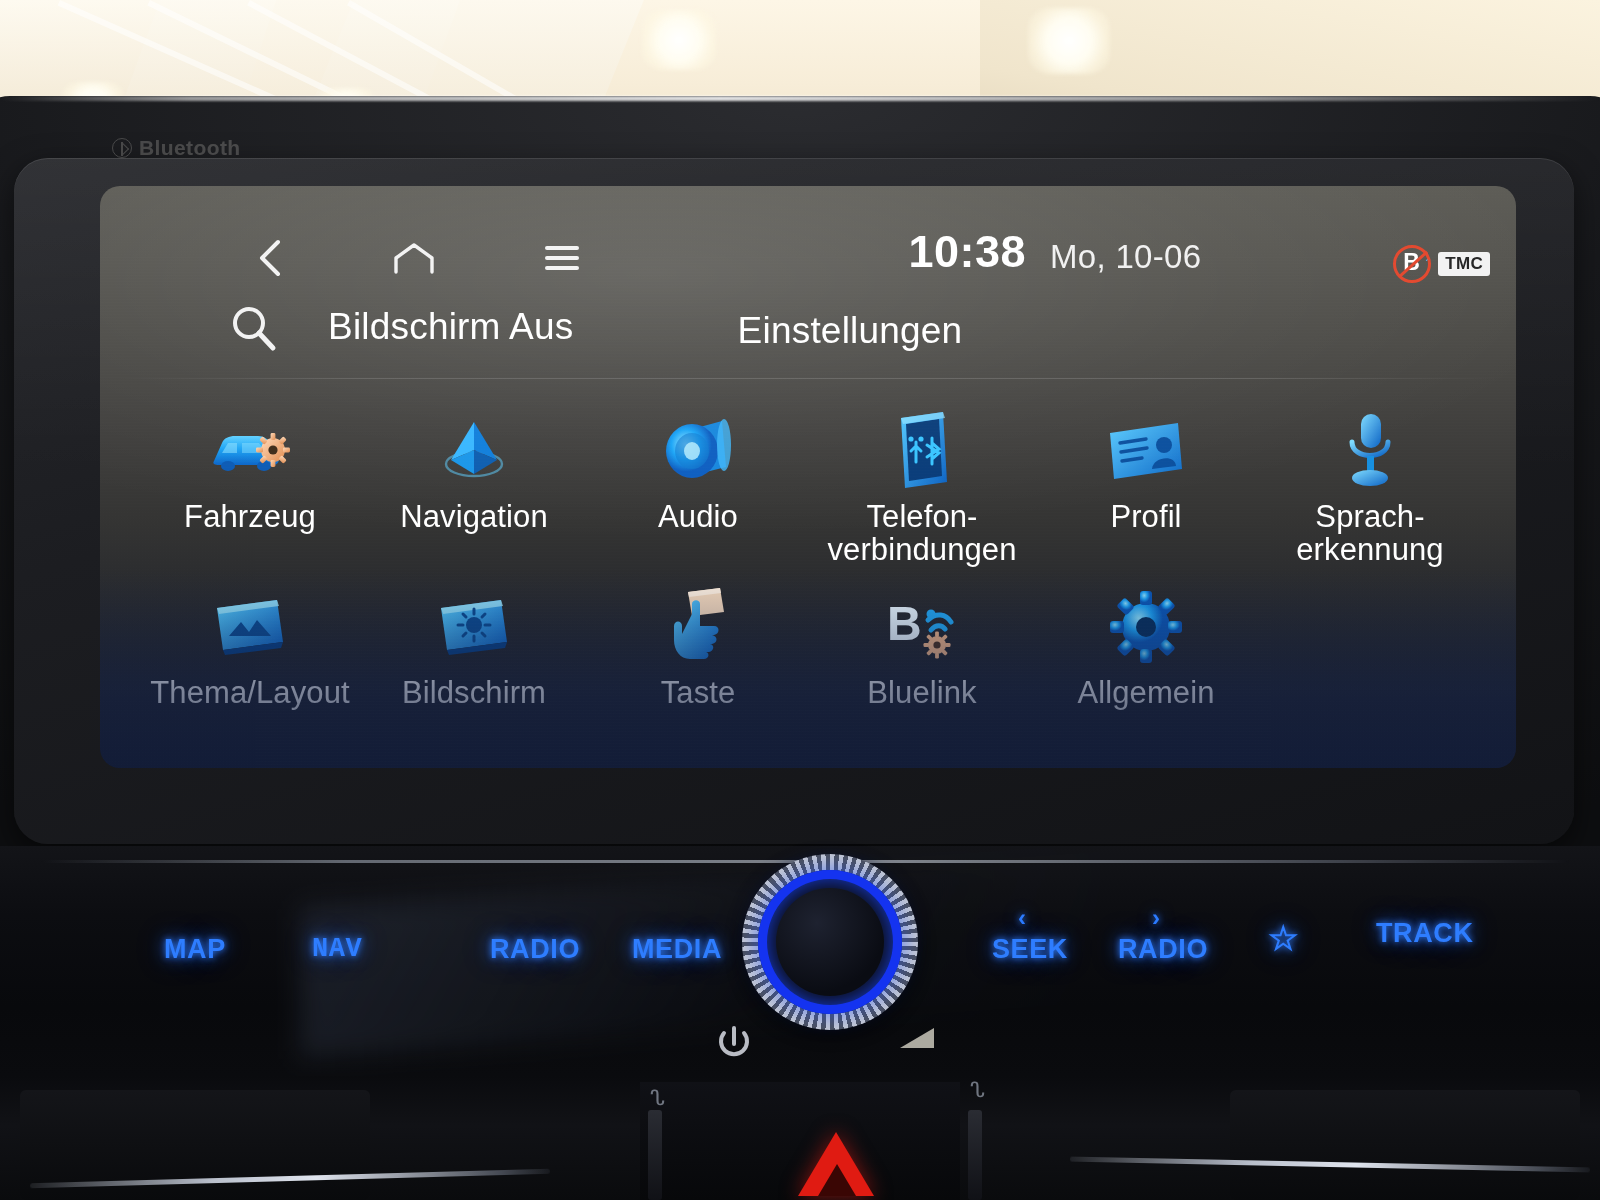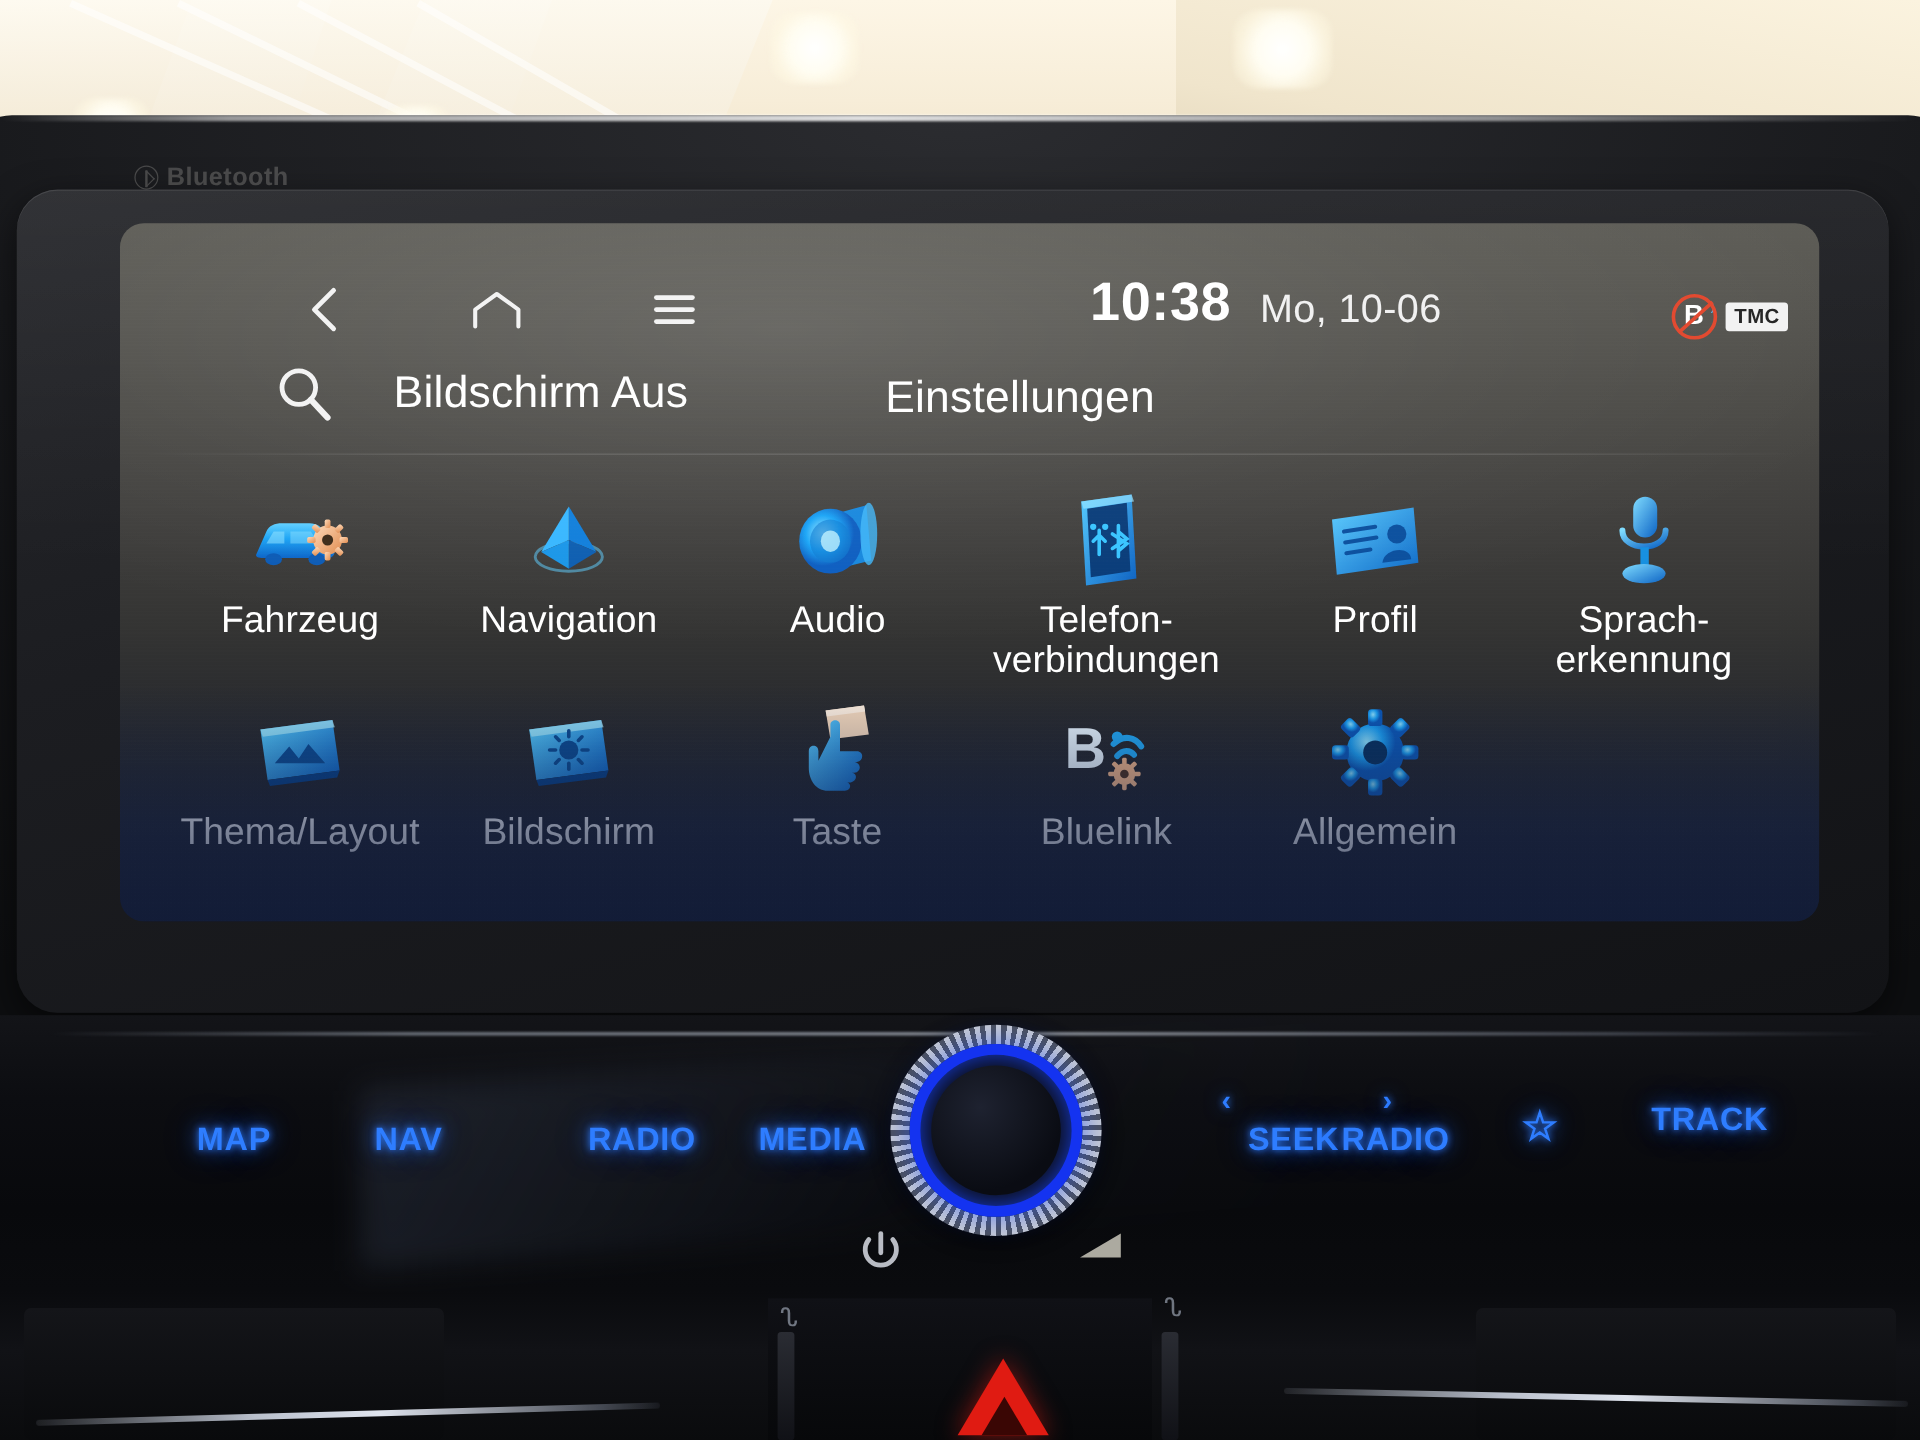--- a/index.html
+++ b/index.html
@@ -658,26 +658,26 @@
     <div class="screen-glare"></div>
     <div class="screen-bluewash"></div>
     <div class="screen-noise"></div>
   </div>
 
   <div class="console"></div>
   <div class="console-reflect"></div>
   <div class="console-topline"></div>
 
   <div class="hwbtn" style="left:164px; top:934px;">MAP</div>
-  <div class="hwbtn" style="left:312px; top:934px;">NAV</div>
+  <div class="hwbtn" style="left:312px; top:934px;font-family:Liberation Mono, monospace;">NAV</div>
   <div class="hwbtn" style="left:450px; top:934px;padding-left:40px;">RADIO</div>
   <div class="hwbtn" style="left:588px; top:934px;padding-left:44px;">MEDIA</div>
 
   <div class="hwchev" style="left:1018px; top:904px;">‹</div>
-  <div class="hwbtn" style="left:1040px;  top:934px;">SEEK</div>
+  <div class="hwbtn" style="left:992px;  top:934px;">SEEK</div>
   <div class="hwchev" style="left:1152px; top:904px;">›</div>
   <div class="hwbtn" style="left:1118px; top:934px;">RADIO</div>
 
   <div class="hwbtn" style="left:1268px; top:918px; font-size:34px;">☆</div>
   <div class="hwbtn" style="left:1376px; top:918px;">TRACK</div>
 
   <div class="knob">
     <div class="knob-ring"></div>
     <div class="knob-inner"></div>
     <div class="knob-face"></div>

